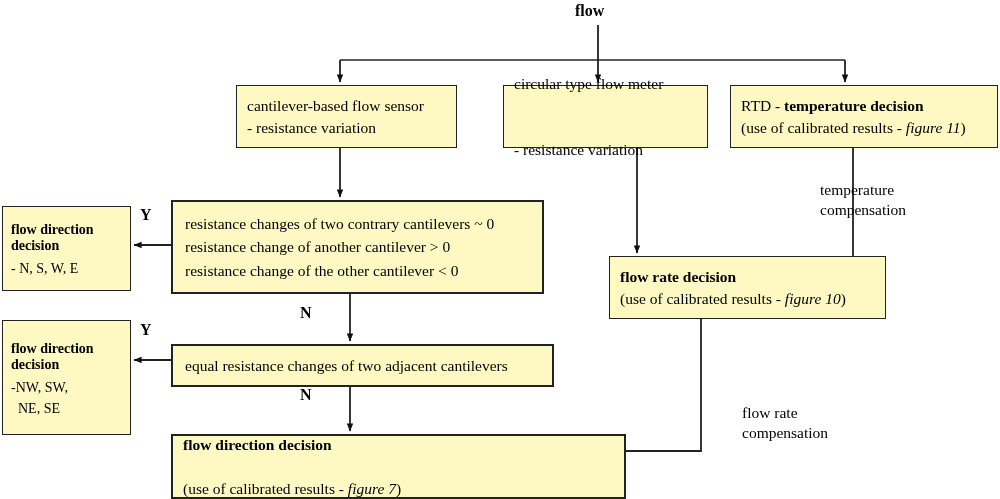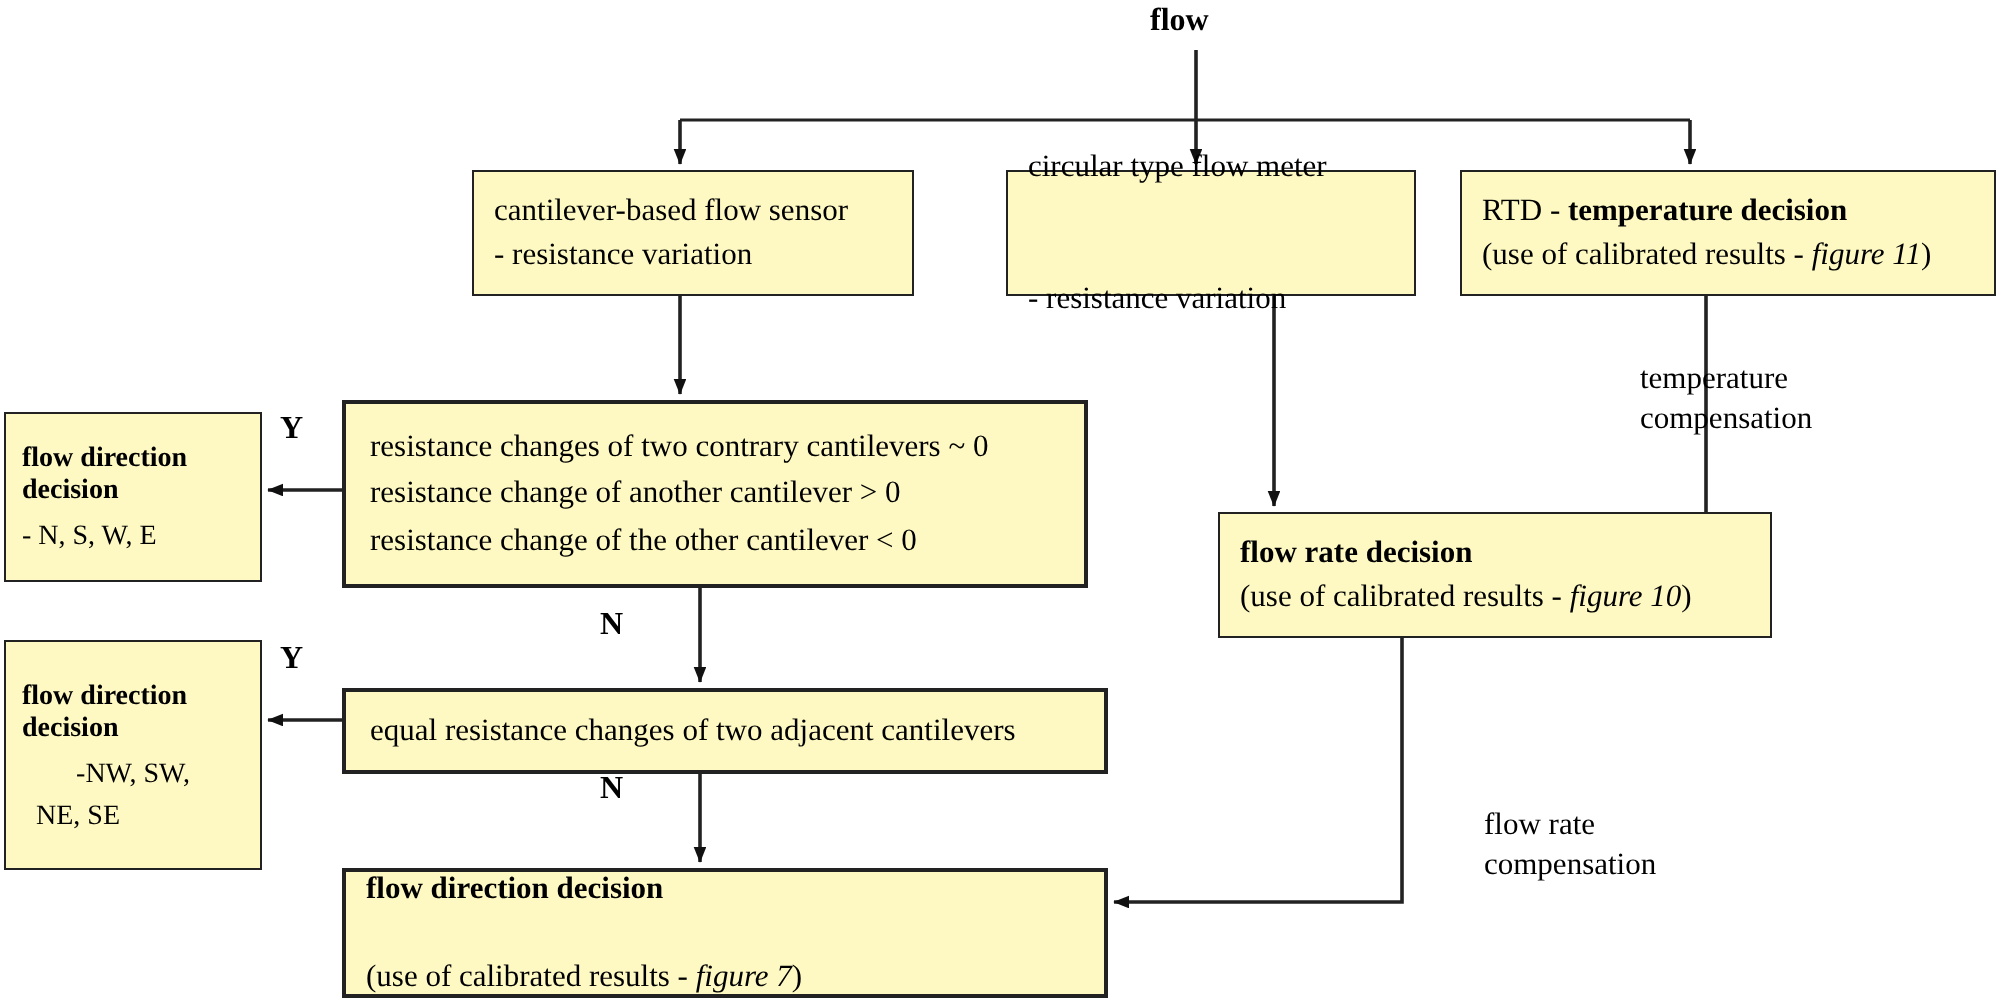--- a/index.html
+++ b/index.html
@@ -56,21 +56,21 @@
     position: absolute;
     font-weight: bold;
     font-size: 16px;
   }
   
   #box-cantilever { left: 236px; top: 85px; width: 221px; height: 63px; }
   #box-circular   { left: 503px; top: 85px; width: 205px; height: 63px; gap: 45px; }
   #box-rtd        { left: 730px; top: 85px; width: 268px; height: 63px; }
   #box-conditions { left: 171px; top: 200px; width: 373px; height: 94px; }
   #box-equal      { left: 171px; top: 344px; width: 383px; height: 43px; }
-  #box-fdd-bottom { left: 171px; top: 434px; width: 383px; height: 65px; gap: 22px; }
+  #box-fdd-bottom { left: 171px; top: 434px; width: 455px; height: 65px; gap: 22px; }
   #box-fdd-1      { left: 2px;   top: 206px; width: 129px; height: 85px; }
   #box-fdd-2      { left: 2px;   top: 320px; width: 129px; height: 115px; }
   #box-flowrate   { left: 573px; top: 256px; width: 277px; height: 63px; margin-left: 36px; }
 
   #box-conditions .line { padding: 4px 12px; }
   #box-equal .line { padding: 2px 12px; }
   #box-fdd-1 .line, #box-fdd-2 .line { padding: 1px 8px; font-size: 14px; }
   #box-fdd-1 { padding-top: 2px; }
   #box-fdd-2 { padding-top: 2px; }
 </style>
@@ -147,21 +147,21 @@
 
   <div class="box" id="box-fdd-1">
     <div class="line b">flow direction</div>
     <div class="line b">decision</div>
     <div class="line" style="padding-top:8px;">- N, S, W, E</div>
   </div>
 
   <div class="box" id="box-fdd-2">
     <div class="line b">flow direction</div>
     <div class="line b">decision</div>
-    <div class="line" style="padding-top:8px;text-align:center;">-NW, SW,</div>
+    <div class="line" style="padding-top:8px;">-NW, SW,</div>
     <div class="line" style="padding-top:6px; white-space:pre;">  NE, SE</div>
   </div>
 
   <div class="box" id="box-flowrate">
     <div class="line b">flow rate decision</div>
     <div class="line"><span>(use of calibrated results - </span><span class="it">figure 10</span><span>)</span></div>
   </div>
 
   <div class="lbl bold" style="left:140px; top:205px;">Y</div>
   <div class="lbl bold" style="left:140px; top:320px;">Y</div>

